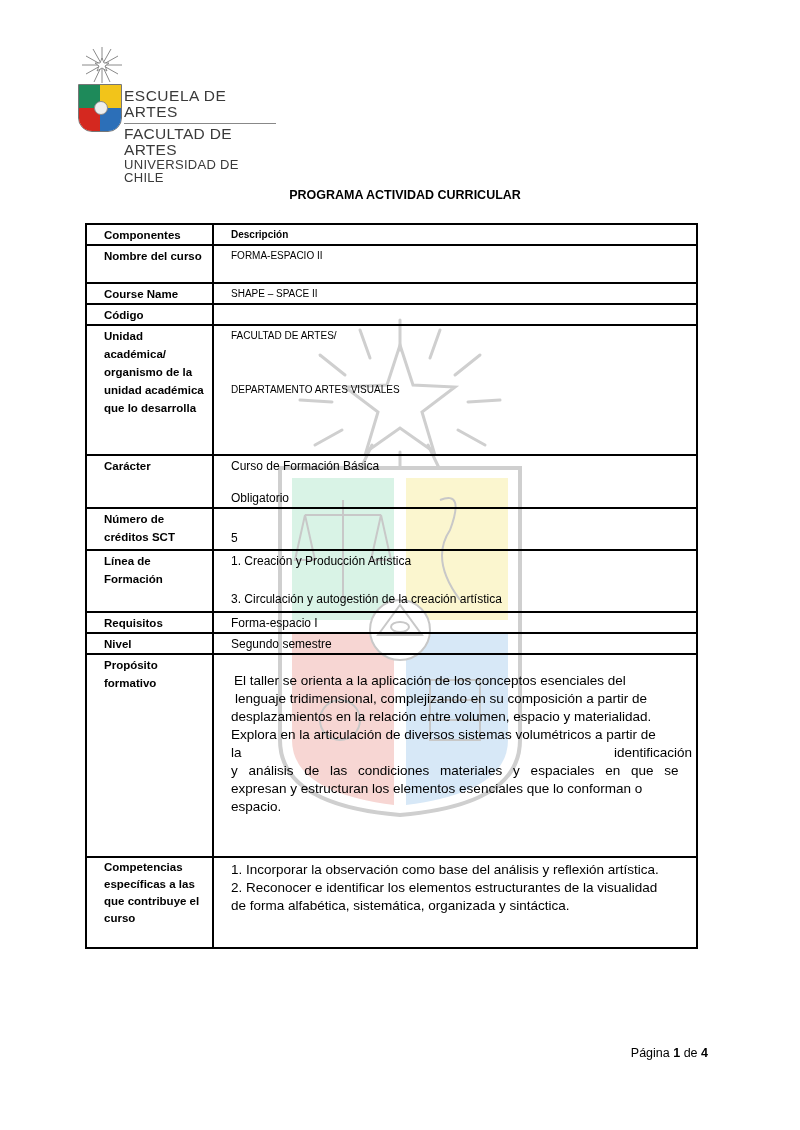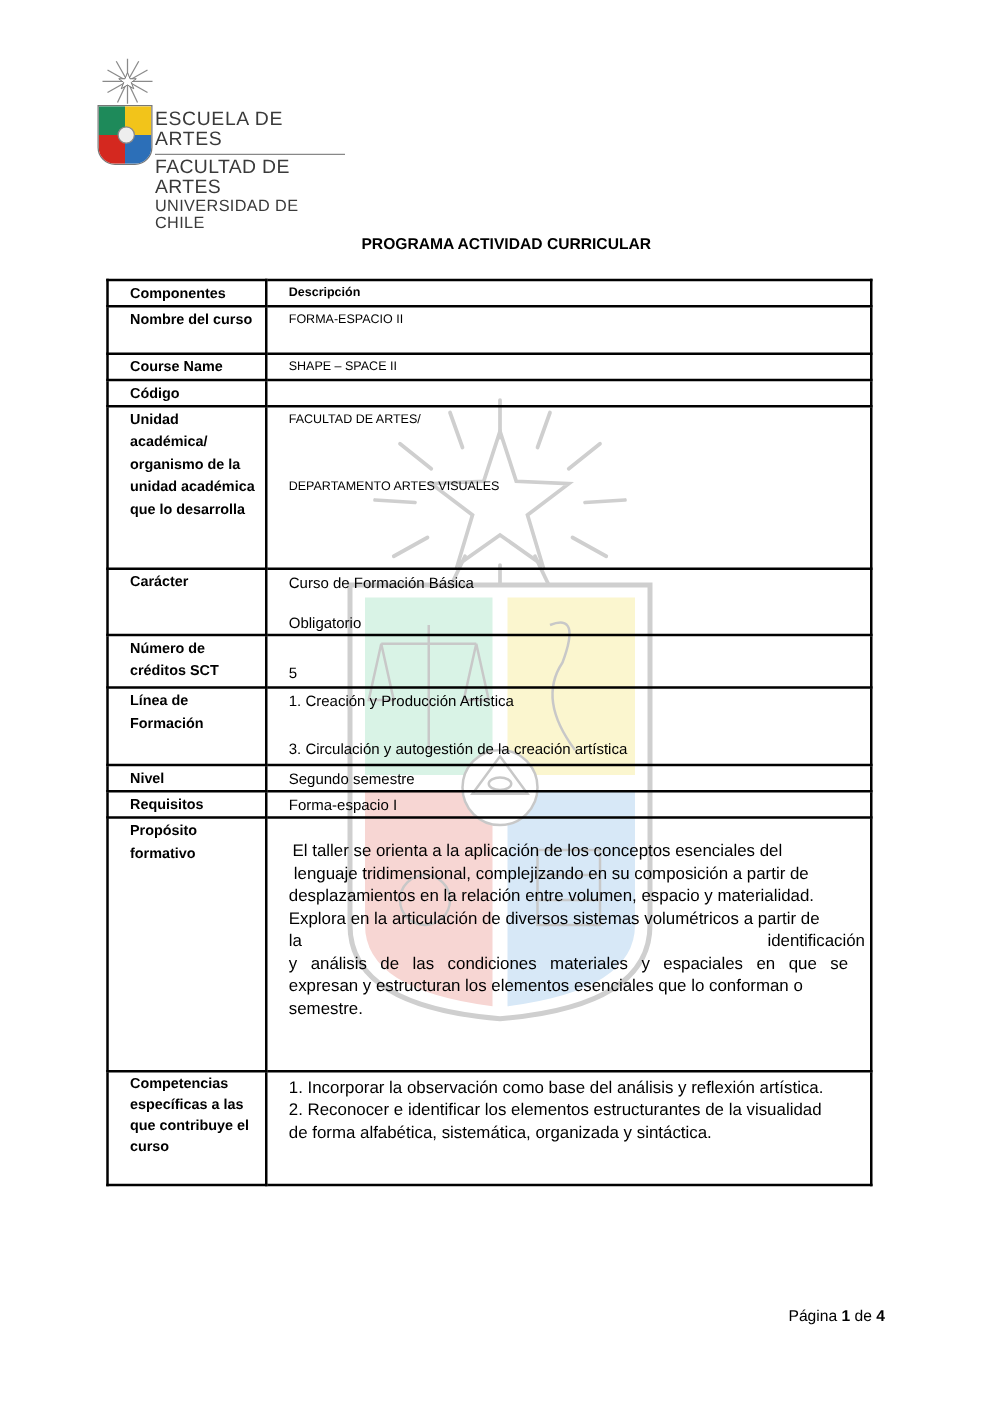--- a/index.html
+++ b/index.html
@@ -159,42 +159,42 @@
   </tr>
   <tr style="height:62px;">
     <td class="lbl">Línea de Formación</td>
     <td class="val v-lg">
       <div>1. Creación y Producción Artística</div>
       <div style="height:20px;"></div>
       <div>3. Circulación y autogestión de la creación artística</div>
     </td>
   </tr>
   <tr style="height:19px;">
+    <td class="lbl">Requisitos</td>
+    <td class="val v-lg">Forma-espacio I</td>
+  </tr>
+  <tr style="height:19px;">
     <td class="lbl">Nivel</td>
     <td class="val v-lg">Segundo semestre</td>
-  </tr>
-  <tr style="height:19px;">
-    <td class="lbl">Requisitos</td>
-    <td class="val v-lg">Forma-espacio I</td>
   </tr>
   <tr style="height:203px;">
     <td class="lbl">Propósito formativo</td>
     <td class="val p-block">
       <div style="height:16px;"></div>
       <span class="ln just" style="padding-left:3px;">El taller se orienta a la aplicación de los conceptos esenciales del</span>
       <span class="ln" style="padding-left:4px;">lenguaje tridimensional, complejizando en su composición a partir de</span>
       <span class="ln">desplazamientos en la relación entre volumen, espacio y materialidad.</span>
       <span class="ln">Explora en la articulación de diversos sistemas volumétricos a partir de</span>
       <span class="ln" style="display:flex; justify-content:space-between;">
         <span>la</span>
             <span>identificación</span>
       </span>
       <span class="ln" style="word-spacing:7px;">y análisis de las condiciones materiales y espaciales en que se</span>
       <span class="ln">expresan y estructuran los elementos esenciales que lo conforman o</span>
-      <span class="ln">semestre.</span>
+      <span class="ln">espacio.</span>
     </td>
   </tr>
   <tr style="height:91px;">
     <td class="lbl" style="padding-left:17px; line-height:17px;">Competencias específicas a las que contribuye el curso</td>
     <td class="val p-block" style="padding-top:3px;">
       <span class="ln">1. Incorporar la observación como base del análisis y reflexión artística.</span>
       <span class="ln">2. Reconocer e identificar los elementos estructurantes de la visualidad</span>
       <span class="ln">de forma alfabética, sistemática, organizada y sintáctica.</span>
     </td>
   </tr>

